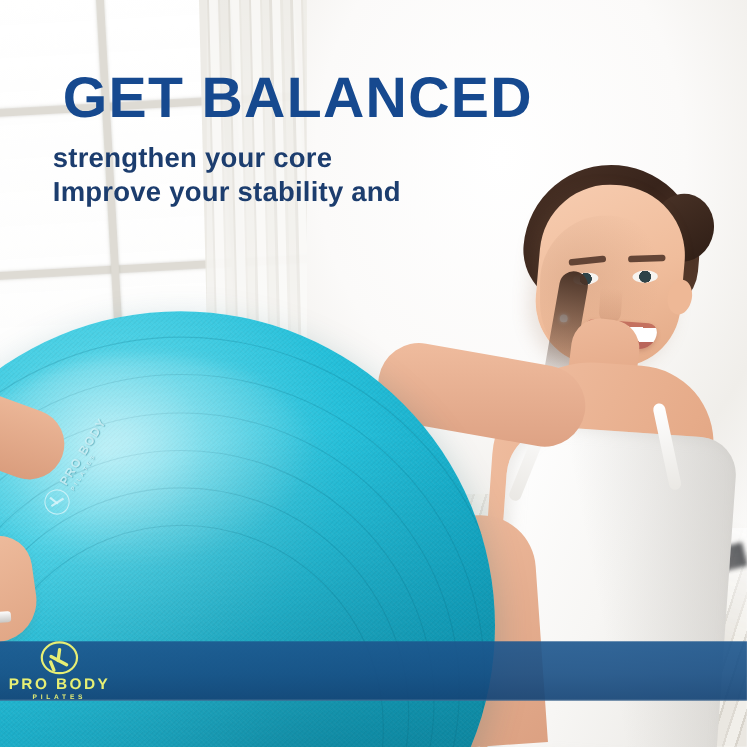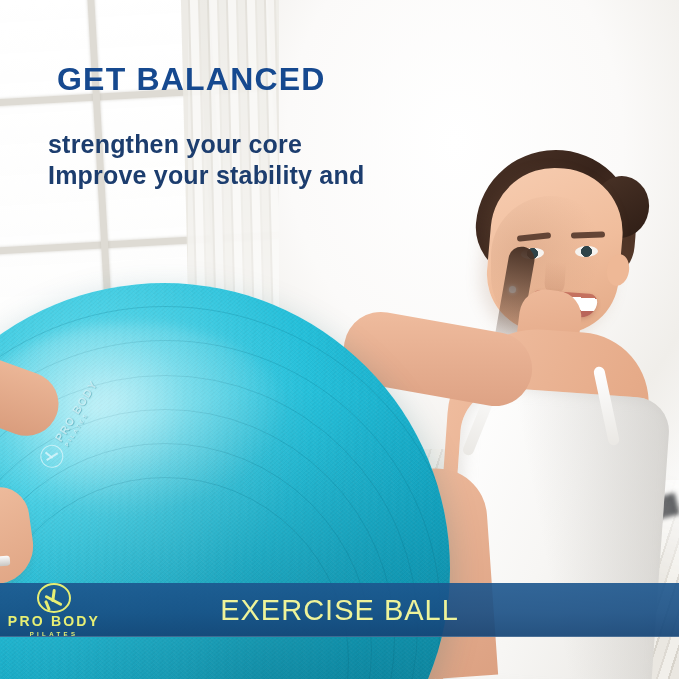--- a/index.html
+++ b/index.html
@@ -257,21 +257,21 @@
   .ball-mark .bm-emblem::after{
     content:"";position:absolute;left:4px;top:10px;width:13px;height:1.8px;
     background:rgba(215,245,250,.85);transform:rotate(26deg);
   }
   .ball-mark .bm-text{font-size:11px;font-weight:700;letter-spacing:1.4px;line-height:1;}
   .ball-mark .bm-sub{font-size:5px;font-weight:700;letter-spacing:2.6px;line-height:1;margin-top:2px;}
 
   
   .headline{
     position:absolute;left:57px;top:63px;
-    font-size:32px;font-weight:700;letter-spacing:1.2px;
+    font-size:52px;font-weight:700;letter-spacing:1.2px;
     color:#16498f;line-height:1;
     white-space:nowrap;
   }
   .subline{
     position:absolute;left:48px;top:129px;
     font-size:25px;font-weight:700;
     color:#1c3d6e;line-height:1.22;
     letter-spacing:.2px;
   }
 
@@ -397,16 +397,15 @@
   </div>
 
   <div class="banner">
     <div class="banner-logo">
       <div class="emblem">
         <span class="leg"></span>
       </div>
       <div class="brand-name">PRO BODY</div>
       <div class="brand-sub">PILATES</div>
     </div>
-    <div class="banner-title">EXERCISE BALL</div>
   </div>
 
 </div>
 
 </body></html>

